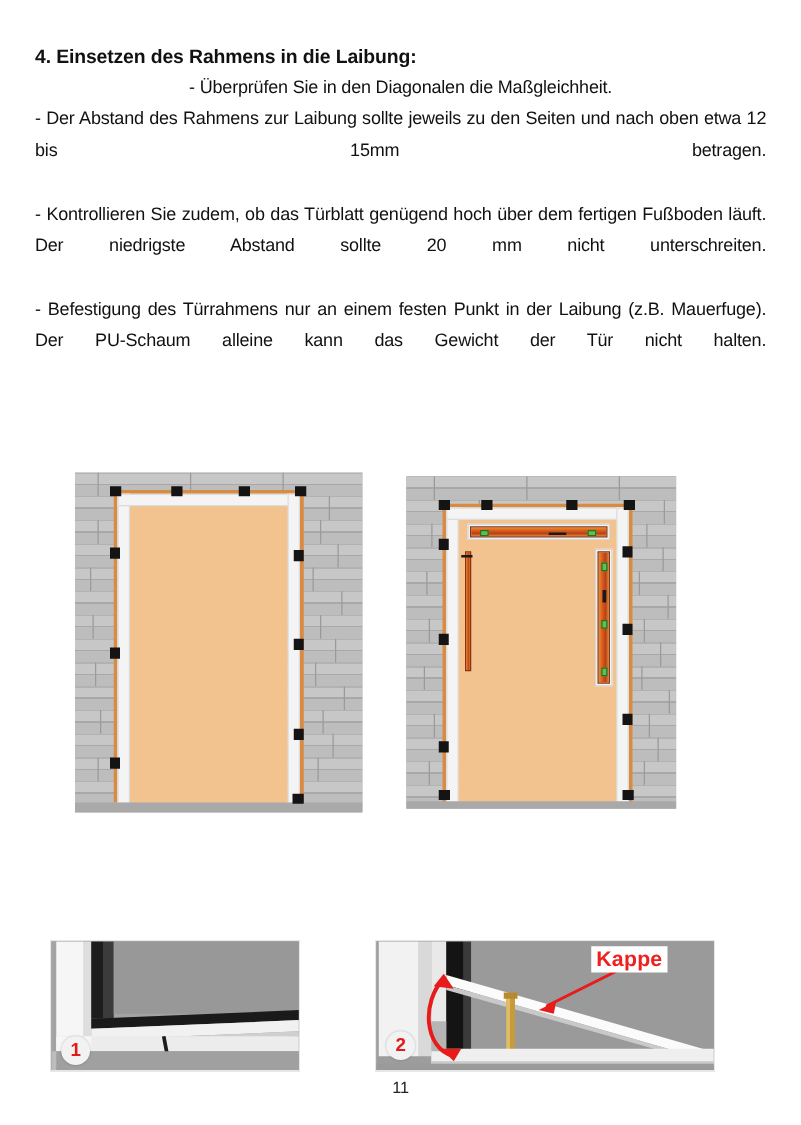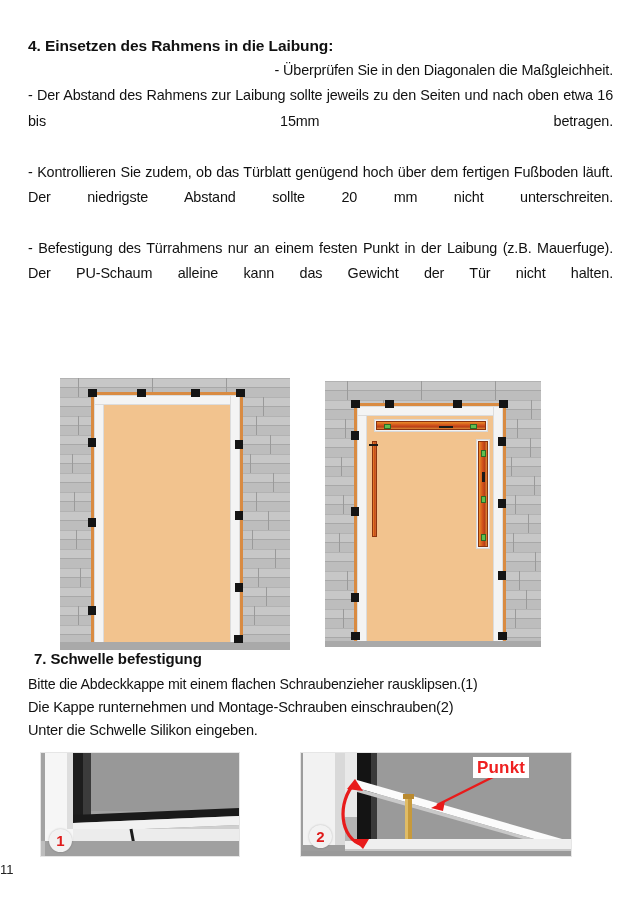--- a/index.html
+++ b/index.html
@@ -44,21 +44,21 @@
     margin: 0;
     letter-spacing: -0.15px;
     word-spacing: 0px;
   }
   .para:after {
     content: "";
     display: inline-block;
     width: 100%;
   }
   .para.nojust {
-    text-align: right;
+    text-align: center;
   }
   .para.nojust:after { display: none; }
 
   
   .diagram-row {
     position: absolute;
     left: 0;
     top: 378px;
     width: 641px;
     height: 272px;
@@ -211,34 +211,34 @@
     padding: 0px 4px;
     line-height: 21px;
     letter-spacing: 0.2px;
   }
 
   .pagenum {
     position: absolute;
     left: 0;
     top: 862px;
     width: 641px;
-    text-align: left;
+    text-align: center;
     font-size: 13px;
     color: #222;
   }
 </style>
 </head>
 <body>
 
 <div class="page">
 
   <div class="textcol">
     <p class="heading6">4. Einsetzen des Rahmens in die Laibung:</p>
     <p class="para nojust">- Überprüfen Sie in den Diagonalen die Maßgleichheit.</p>
-    <p class="para">- Der Abstand des Rahmens zur Laibung sollte jeweils zu den Seiten und nach oben etwa 16 bis 15mm betragen.</p>
+    <p class="para">- Der Abstand des Rahmens zur Laibung sollte jeweils zu den Seiten und nach oben etwa 12 bis 15mm betragen.</p>
     <p class="para">- Kontrollieren Sie zudem, ob das Türblatt genügend hoch über dem fertigen Fußboden läuft. Der niedrigste Abstand sollte 20 mm nicht unterschreiten.</p>
     <p class="para">- Befestigung des Türrahmens nur an einem festen Punkt in der Laibung (z.B. Mauerfuge). Der PU-Schaum alleine kann das Gewicht der Tür nicht halten.</p>
   </div>
 
   <div class="diagram-row">
 
     <div class="diagram left">
       <div class="brick">
         <div class="vj" style="left:18px;  top:0px;   height:19px;"></div>
         <div class="vj" style="left:92px;  top:0px;   height:19px;"></div>
@@ -365,26 +365,20 @@
       <div class="anchor v" style="left:173px; top:56px;"></div>
       <div class="anchor v" style="left:26px;  top:126px;"></div>
       <div class="anchor v" style="left:173px; top:118px;"></div>
       <div class="anchor v" style="left:26px;  top:212px;"></div>
       <div class="anchor v" style="left:173px; top:190px;"></div>
       <div class="anchor" style="left:26px;  top:251px;"></div>
       <div class="anchor" style="left:173px; top:251px;"></div>
     </div>
   </div>
 
-  <div class="sec7">
-    <p class="heading7">7. Schwelle befestigung</p>
-    <p class="line7">Bitte die Abdeckkappe mit einem flachen Schraubenzieher rausklipsen.(1)</p>
-    <p class="line7 strong">Die Kappe runternehmen und Montage-Schrauben einschrauben(2)</p>
-    <p class="line7 strong">Unter die Schwelle Silikon eingeben.</p>
-  </div>
 
   <div class="photos">
 
     <div class="photo p1">
       <svg width="200" height="105" viewBox="0 0 200 105">
         <rect x="0" y="0" width="200" height="105" fill="#a3a3a3"></rect>
 
         <rect x="4" y="0" width="22" height="76" fill="#f6f6f6"></rect>
         <rect x="26" y="0" width="6" height="76" fill="#dedede"></rect>
 
@@ -436,19 +430,19 @@
         <rect x="44" y="64" width="12" height="24" fill="#b5b5b5"></rect>
 
         <path d="M 62 92 C 38 86 36 48 54 30" fill="none" stroke="#e81b1b" stroke-width="3.2"></path>
         <polygon points="54,26 62,38 46,36" fill="#e81b1b"></polygon>
         <polygon points="62,96 52,86 68,86" fill="#e81b1b"></polygon>
 
         <line x1="196" y1="22" x2="136" y2="52" stroke="#e81b1b" stroke-width="2.4"></line>
         <polygon points="130,55 144,48 142,58" fill="#e81b1b"></polygon>
       </svg>
       <div class="badge" style="left:8px; top:72px;">2</div>
-      <div class="kappe-label" style="left:172px; top:4px;">Punkt</div>
+      <div class="kappe-label" style="left:172px; top:4px;">Kappe</div>
     </div>
   </div>
 
   <div class="pagenum">11</div>
 
 </div>
 
 </body></html>

